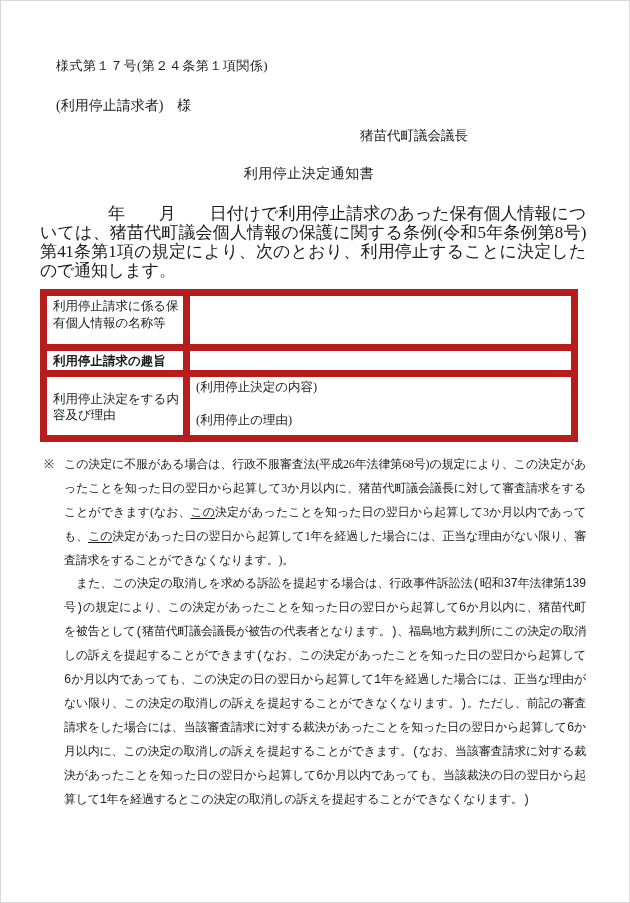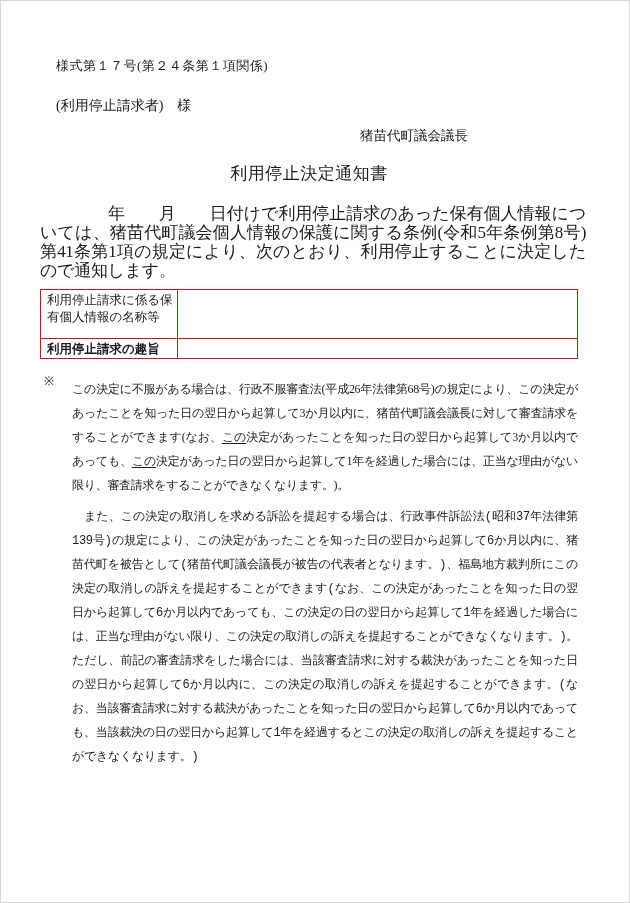--- a/index.html
+++ b/index.html
@@ -39,42 +39,42 @@
     line-height: 16px;
   }
   .sender {
     margin-top: 13px;
     margin-left: 320px;
     font-size: 13.5px;
     line-height: 17px;
   }
   .doc-title {
     margin: 21px 0 0 0;
-    font-size: 17px;
+    font-size: 14px;
     font-weight: normal;
     text-align: center;
     letter-spacing: 0.5px;
     line-height: 18px;
   }
   .body-para {
     margin: 21px -8px 0 0;
     font-size: 17px;
     letter-spacing: -0.3px;
     line-height: 19px;
     text-align: justify;
   }
   table.decision-table {
     border-collapse: collapse;
     margin-top: 9px;
     width: 538px;
     table-layout: fixed;
     font-size: 12.5px;
   }
   table.decision-table td {
-    border: 1px solid #b91c1c;
+    border: 7px solid #b91c1c;
     vertical-align: top;
     line-height: 16.5px;
     padding: 2px 4px 0 6px;
   }
   td.col-label { width: 126px; }
   tr.row-name td   { height: 46px; }
   tr.row-intent td { height: 17px; font-weight: bold; }
   tr.row-decision td { height: 56px; }
   tr.row-decision td.col-label { vertical-align: middle; }
   .decision-reason { margin-top: 16px; }
@@ -84,21 +84,21 @@
     font-size: 12px;
     letter-spacing: -0.3px;
     line-height: 24px;
   }
   .note-marker {
     width: 20px;
     flex: 0 0 20px;
     font-size: 12px;
   }
   .note-body { flex: 1; text-align: justify; }
-  .note-body p { margin: 8px; }
+  .note-body p { margin: 0; }
   .note-para2 { text-indent: 1em; font-family: Liberation Mono, monospace; }
   .u-underline {
     text-decoration: underline;
     text-underline-offset: 2px;
   }
 </style>
 </head>
 <body>
 
 <div class="page">
@@ -117,20 +117,27 @@
   <table class="decision-table">
     <tbody>
         <tr class="row-name">
       <td class="col-label">利用停止請求に係る保有個人情報の名称等</td>
       <td class="col-value"></td>
     </tr>
     <tr class="row-intent">
       <td class="col-label">利用停止請求の趣旨</td>
       <td class="col-value"></td>
     </tr>
+    <tr class="row-decision">
+      <td class="col-label">利用停止決定をする内容及び理由</td>
+      <td class="col-value">
+        <div class="decision-content">(利用停止決定の内容)</div>
+        <div class="decision-reason">(利用停止の理由)</div>
+      </td>
+    </tr>
   </tbody>
     </table>
 
   <div class="notes">
     <div class="note-marker">※</div>
     <div class="note-body">
       <p class="note-para1">
         <span>この決定に不服がある場合は、行政不服審査法(平成26年法律第68号)の規定により、この決定があったことを知った日の翌日から起算して3か月以内に、猪苗代町議会議長に対して審査請求をすることができます(なお、</span><span class="u-underline">この</span><span>決定があったことを知った日の翌日から起算して3か月以内であっても、</span><span class="u-underline">この</span><span>決定があった日の翌日から起算して1年を経過した場合には、正当な理由がない限り、審査請求をすることができなくなります。)。</span>
       </p>
       <p class="note-para2">また、この決定の取消しを求める訴訟を提起する場合は、行政事件訴訟法(昭和37年法律第139号)の規定により、この決定があったことを知った日の翌日から起算して6か月以内に、猪苗代町を被告として(猪苗代町議会議長が被告の代表者となります。)、福島地方裁判所にこの決定の取消しの訴えを提起することができます(なお、この決定があったことを知った日の翌日から起算して6か月以内であっても、この決定の日の翌日から起算して1年を経過した場合には、正当な理由がない限り、この決定の取消しの訴えを提起することができなくなります。)。ただし、前記の審査請求をした場合には、当該審査請求に対する裁決があったことを知った日の翌日から起算して6か月以内に、この決定の取消しの訴えを提起することができます。(なお、当該審査請求に対する裁決があったことを知った日の翌日から起算して6か月以内であっても、当該裁決の日の翌日から起算して1年を経過するとこの決定の取消しの訴えを提起することができなくなります。)</p>

